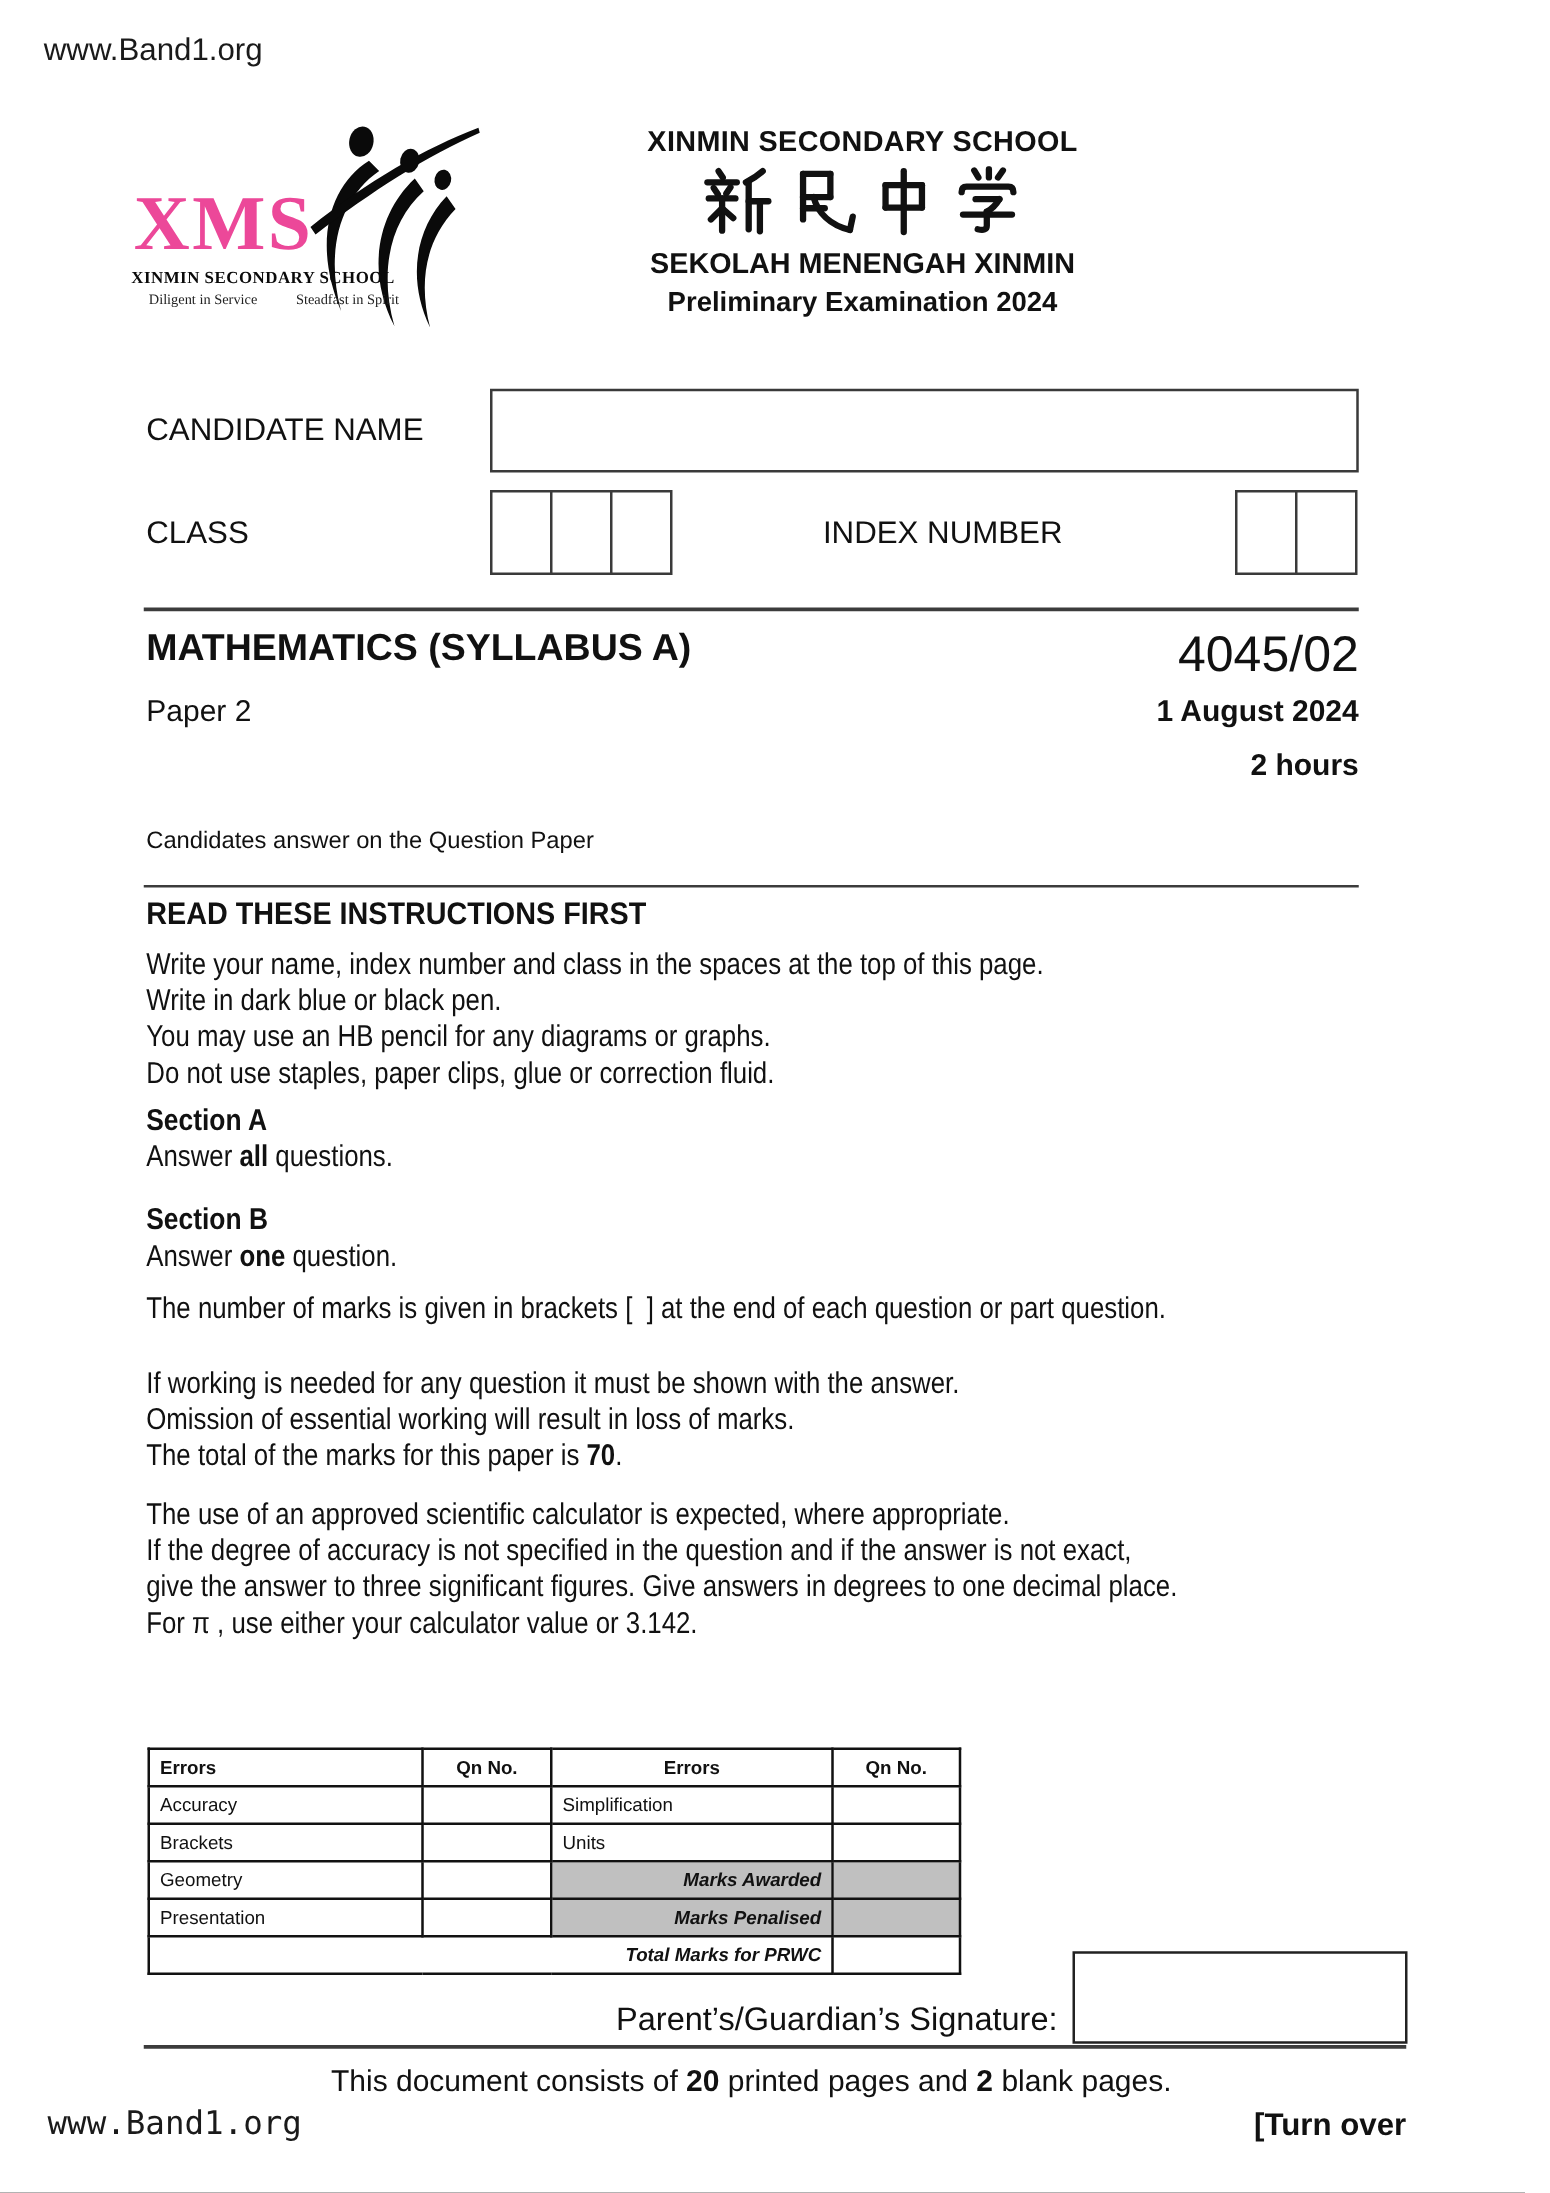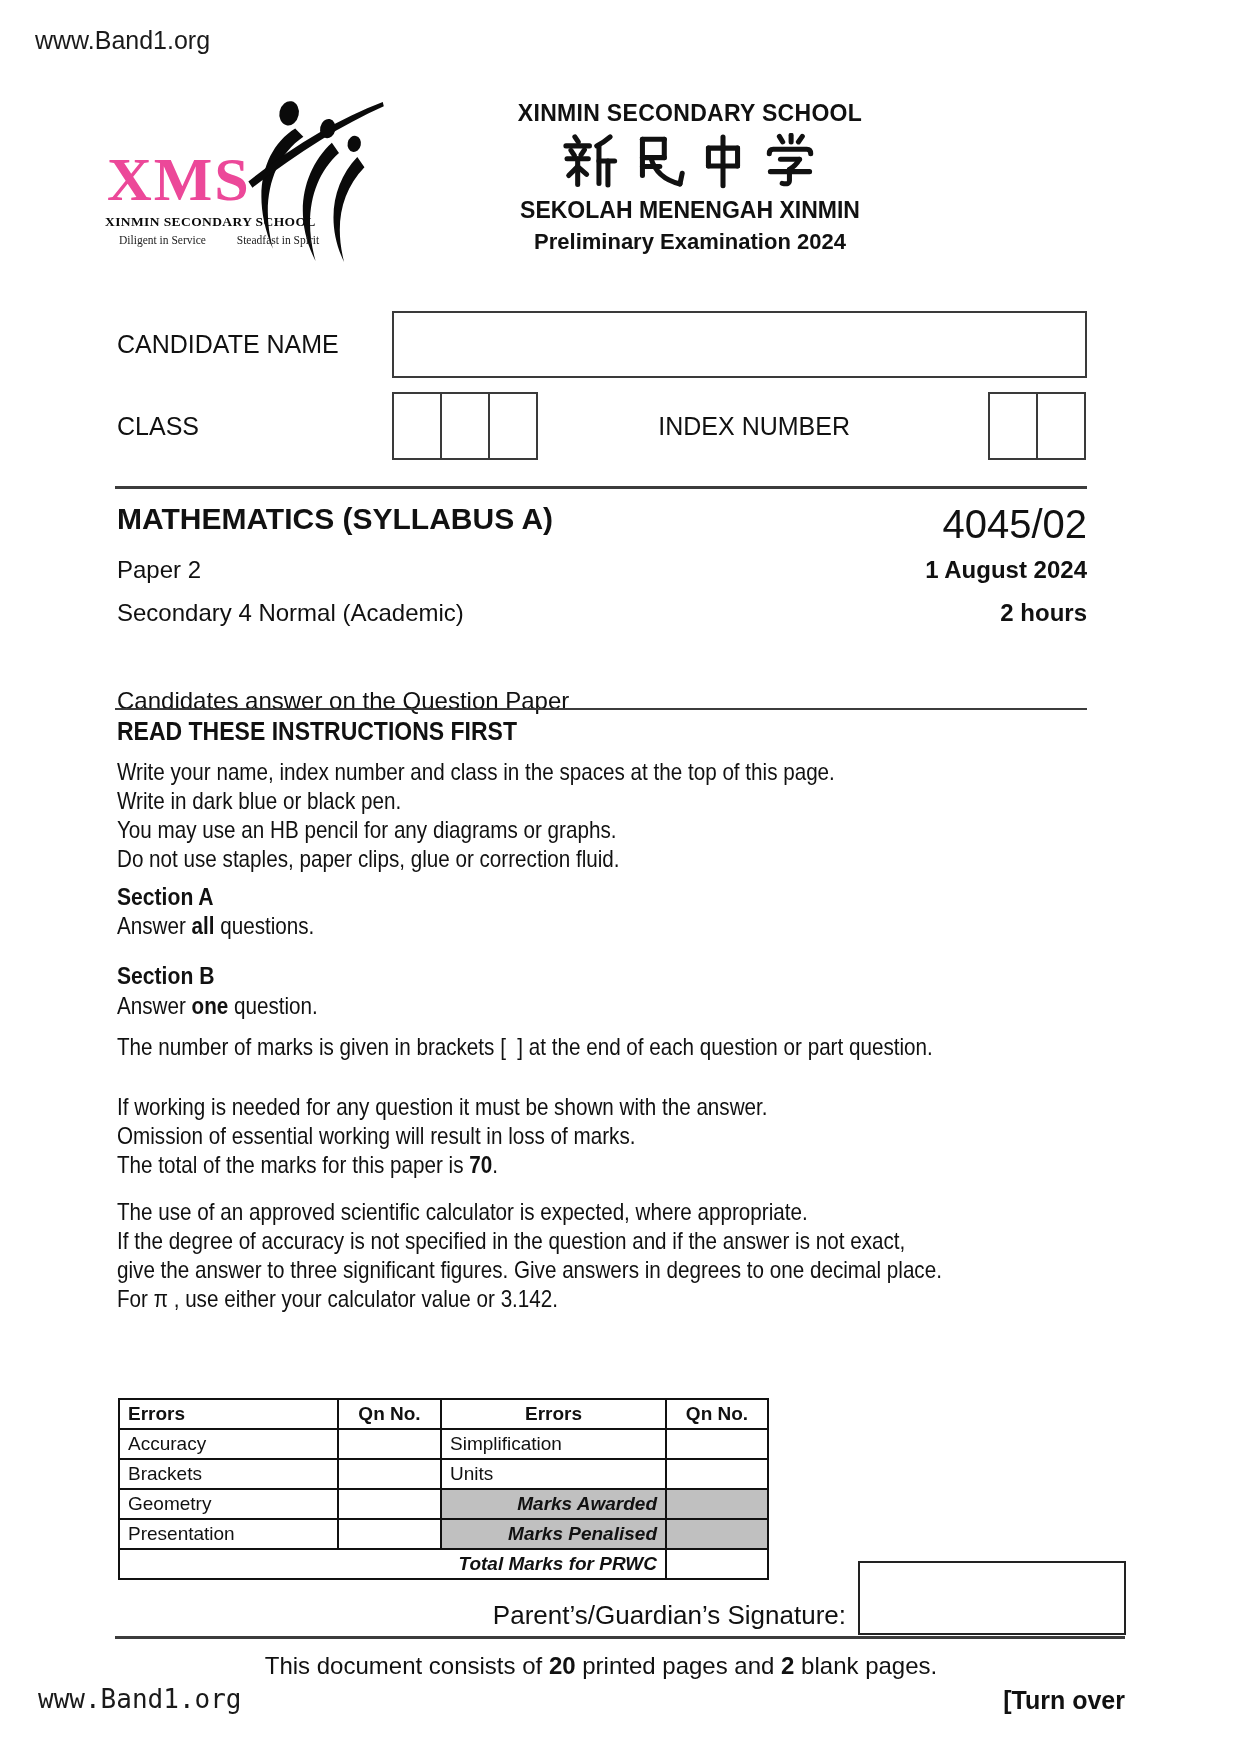--- a/index.html
+++ b/index.html
@@ -49,40 +49,40 @@
   .rule2{left:115px;top:708px;width:972px;height:2px;}
   .rule3{left:115px;top:1636px;width:1010px;height:3px;}
 
   
   .t-subject{left:117px;top:502px;font-size:30px;font-weight:bold;white-space:nowrap;}
   .t-code{left:887px;top:502px;width:200px;text-align:right;font-size:40px;font-weight:normal;}
   .t-paper{left:117px;top:556px;font-size:24px;}
   .t-date{left:787px;top:556px;width:300px;text-align:right;font-size:24px;font-weight:bold;}
   .t-level{left:117px;top:599px;font-size:24px;}
   .t-hours{left:787px;top:599px;width:300px;text-align:right;font-size:24px;font-weight:bold;}
-  .t-note{left:117px;top:687px;font-size:24px;}
+  .t-note{left:117px;top:662px;font-size:19px;}
 
   
   .instr-head{left:117px;top:717px;font-size:25px;font-weight:bold;white-space:nowrap;
               display:inline-block;transform:scaleX(0.92);transform-origin:0 50%;}
   .para{left:117px;width:1050px;}
   .para-line{font-size:24px;line-height:29px;white-space:pre-wrap;
              transform:scaleX(0.86);transform-origin:0 0;width:1150px;}
   .p1{top:757px;}
   .sec-head{left:117px;font-size:24px;font-weight:bold;transform:scaleX(0.88);transform-origin:0 0;}
   .secA-h{top:883px;} .secA-a{top:911px;}
   .secB-h{top:962px;} .secB-a{top:991px;}
   .marks-note{top:1032px;}
   .p-work{top:1092px;}
   .p-calc{top:1197px;}
   .para-line b{font-weight:bold;}
 
   
   .errors-table{left:118px;top:1398px;}
-  table.etab{border-collapse:collapse;table-layout:fixed;width:649px;font-size:19px;}
+  table.etab{border-collapse:collapse;table-layout:fixed;width:649px;font-size:15px;}
   table.etab td{border:2px solid #111;height:30px;padding:0 8px;overflow:hidden;white-space:nowrap;}
   table.etab td.hd{font-weight:bold;}
   table.etab td.c{text-align:center;}
   table.etab td.r{text-align:right;}
   table.etab td.shaded{background:#c0c0c0;}
   table.etab td.bi{font-weight:bold;font-style:italic;padding-left:29px;}
 
   
   .exam-box{left:858px;top:1408px;width:268px;}
   .exam-title{border:2px solid #222;height:45px;text-align:center;font-size:25px;
@@ -202,21 +202,20 @@
     <div class="cell"></div>
     <div class="cell"></div>
   </div>
 
   <div class="abs rule rule1"></div>
 
   <div class="abs t-subject">MATHEMATICS (SYLLABUS A)</div>
   <div class="abs t-code">4045/02</div>
   <div class="abs t-paper">Paper 2</div>
   <div class="abs t-date">1 August 2024</div>
-  <div class="abs t-level">Secondary 4 Normal (Academic)</div>
   <div class="abs t-hours">2 hours</div>
   <div class="abs t-note">Candidates answer on the Question Paper</div>
 
   <div class="abs rule rule2"></div>
 
   <div class="abs instr-head">READ THESE INSTRUCTIONS FIRST</div>
 
   <div class="abs para p1">
     <div class="para-line">Write your name, index number and class in the spaces at the top of this page.</div>
     <div class="para-line">Write in dark blue or black pen.</div>

